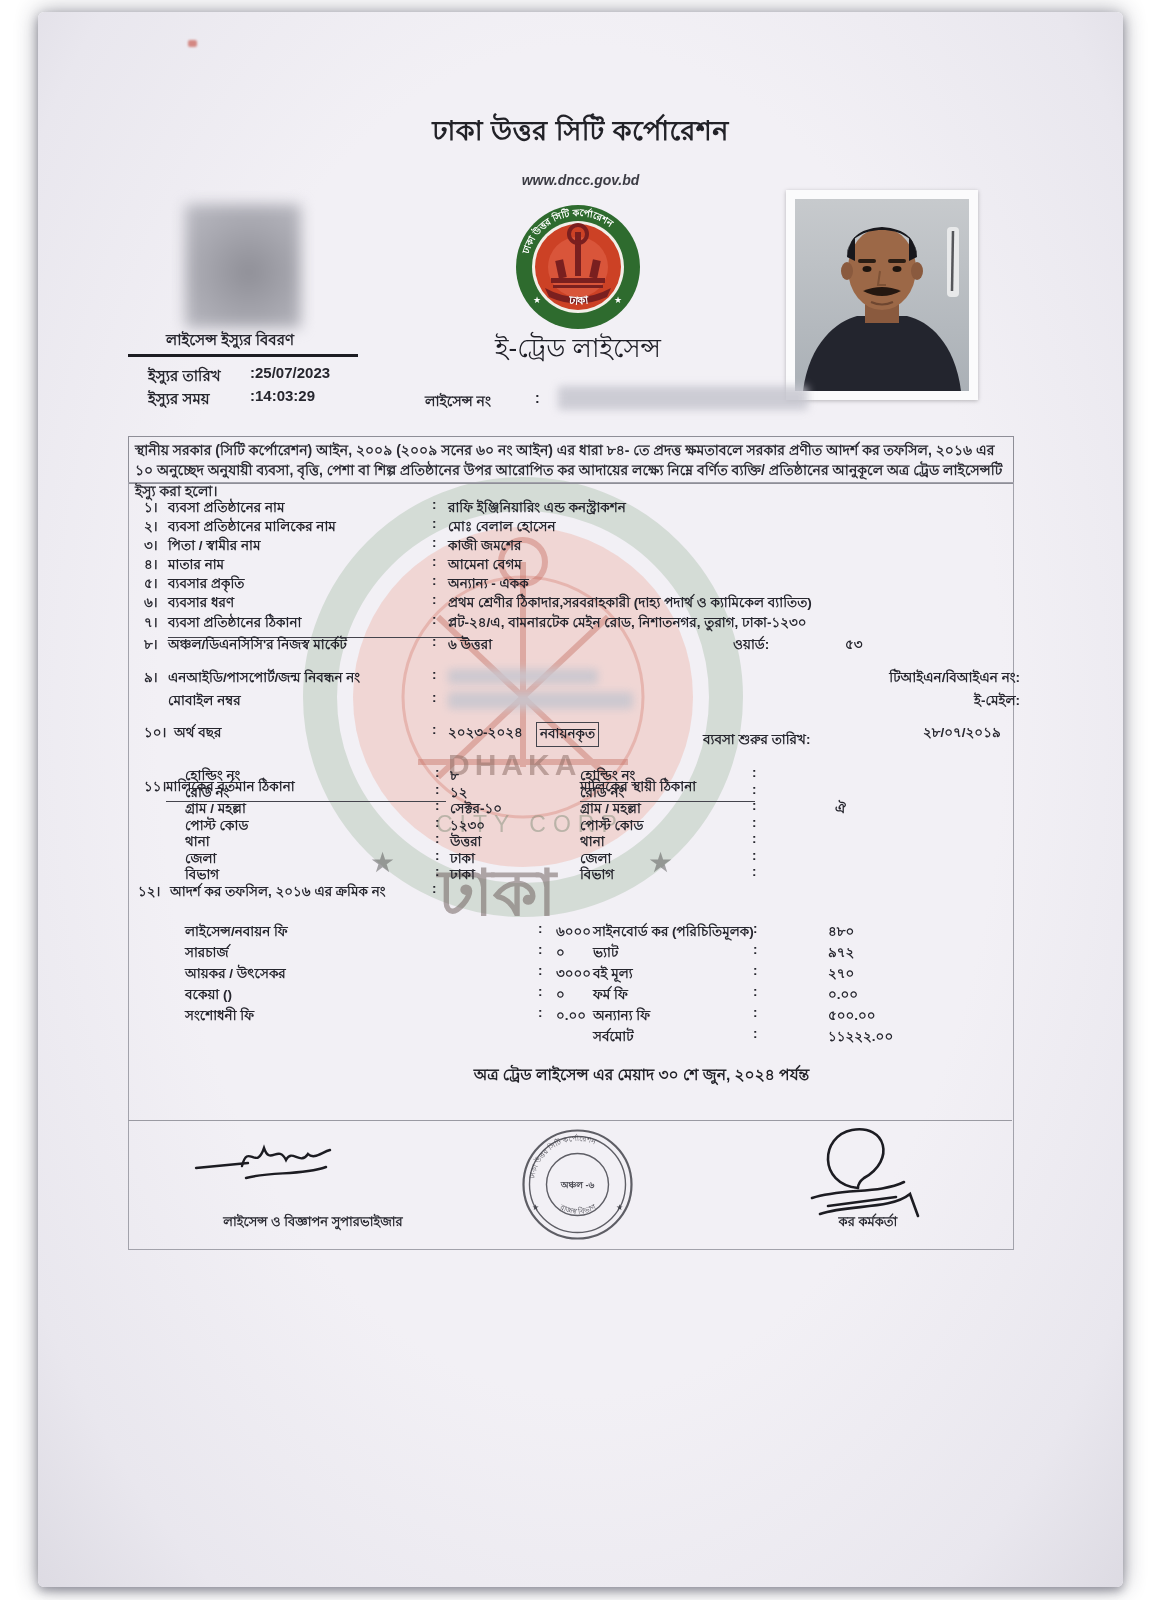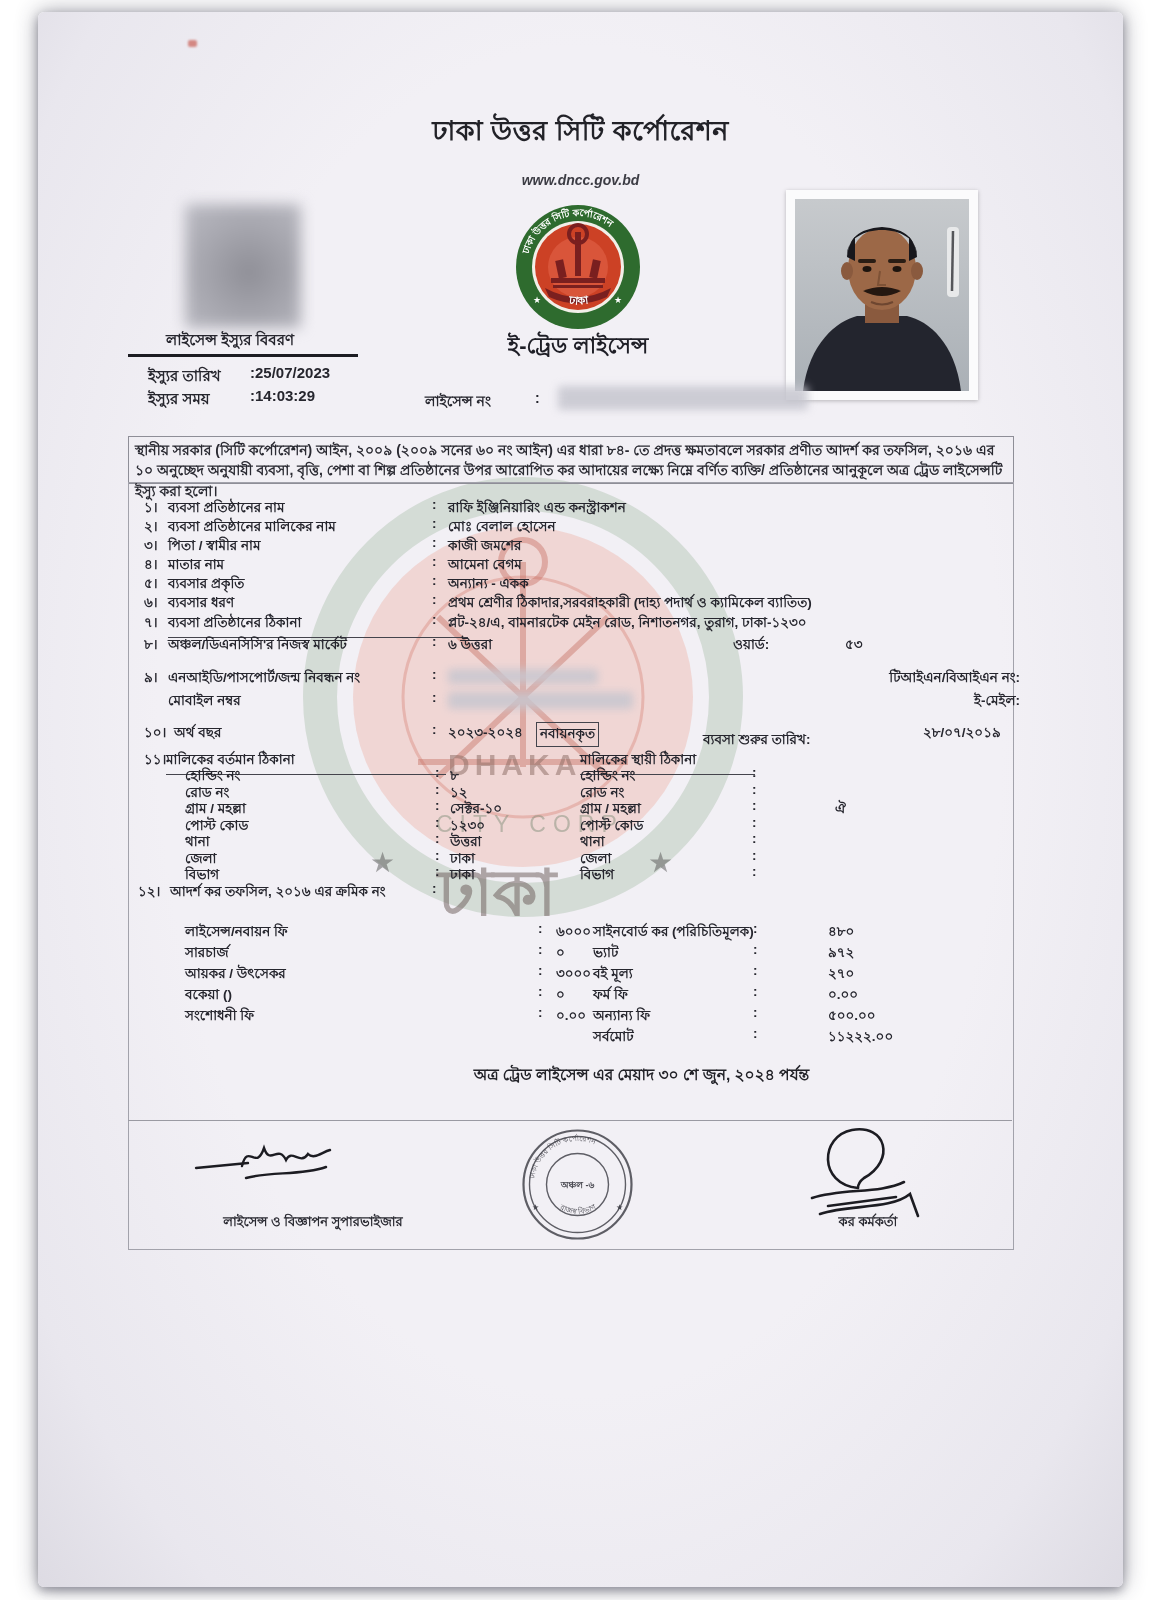--- a/index.html
+++ b/index.html
@@ -15,21 +15,21 @@
   .doc-title{left:0;right:0;top:98px;text-align:center;font-size:27px;font-weight:700;color:#222228;letter-spacing:.5px;}
   .website{left:0;right:0;top:160px;text-align:center;font-size:14px;font-weight:700;color:#3c3c44;font-style:italic;}
   .blurbox{left:147px;top:192px;width:116px;height:124px;border-radius:4px;
     background:radial-gradient(circle at 55% 55%, #8f8f97 0%, #a9a9b1 55%, #bcbcc4 100%);filter:blur(7px);}
   .photo-frame{left:748px;top:178px;width:192px;height:210px;background:#fbfbfc;box-shadow:0 1px 4px rgba(0,0,0,.25);}
   .photo-frame svg{position:absolute;left:9px;top:9px;}
   
   .issue-title{left:128px;top:316px;font-size:15px;font-weight:700;}
   .issue-underline{left:90px;top:342px;width:230px;height:3px;background:#1c1c22;}
   .kv{font-size:15px;font-weight:700;}
-  .etrade-title{left:380px;top:316px;width:320px;text-align:center;font-size:22px;font-weight:700;color:#1e1e26;}
+  .etrade-title{left:380px;top:316px;width:320px;text-align:center;font-size:26px;font-weight:400;color:#1e1e26;}
   .licno-row{left:387px;top:378px;font-size:14px;font-weight:700;}
   .blurstrip{background:#c6c6cf;filter:blur(4px);border-radius:3px;opacity:.85;}
   
   .legal-box{left:90px;top:424px;width:872px;height:40px;border:1px solid #8e8e97;
     padding:3px 6px;font-size:14px;line-height:1.45;font-weight:600;color:#2a2a32;white-space:normal;}
   
   .main-box{left:90px;top:470px;width:884px;height:766px;border:1px solid #a2a2ab;}
   .hdiv{left:90px;top:1108px;width:884px;height:1px;background:#9a9aa2;}
   .frow{position:absolute;left:90px;width:884px;height:20px;font-size:13.5px;font-weight:600;color:#26262e;white-space:nowrap;}
   .frow span{position:absolute;top:0;}
@@ -221,21 +221,21 @@
     <div class="frow" style="top:710px;">
       <span class="c-num">১০।</span>
       <span style="left:46px;">অর্থ বছর</span>
       <span class="c-colon">:</span>
       <span class="c-value">২০২৩-২০২৪</span>
       <span class="renew-tag" style="left:408px;">নবায়নকৃত</span>
       <span style="left:575px;margin-top:7px;">ব্যবসা শুরুর তারিখ:</span>
       <span style="left:795px;">২৮/০৭/২০১৯</span>
     </div>
 
-    <div class="frow" style="top:737px;">
+    <div class="frow" style="top:764px;">
       <span class="c-num">১১।</span>
       <span class="hdr-u" style="left:38px;width:280px;">মালিকের বর্তমান ঠিকানা</span>
       <span class="hdr-u" style="left:452px;width:175px;">মালিকের স্থায়ী ঠিকানা</span>
     </div>
 
     <div class="frow" style="top:753px;">
       <span class="a-label">হোল্ডিং নং</span>
       <span class="a-colon">:</span>
       <span class="a-value">৮</span>
       <span class="a-rlabel">হোল্ডিং নং</span>

